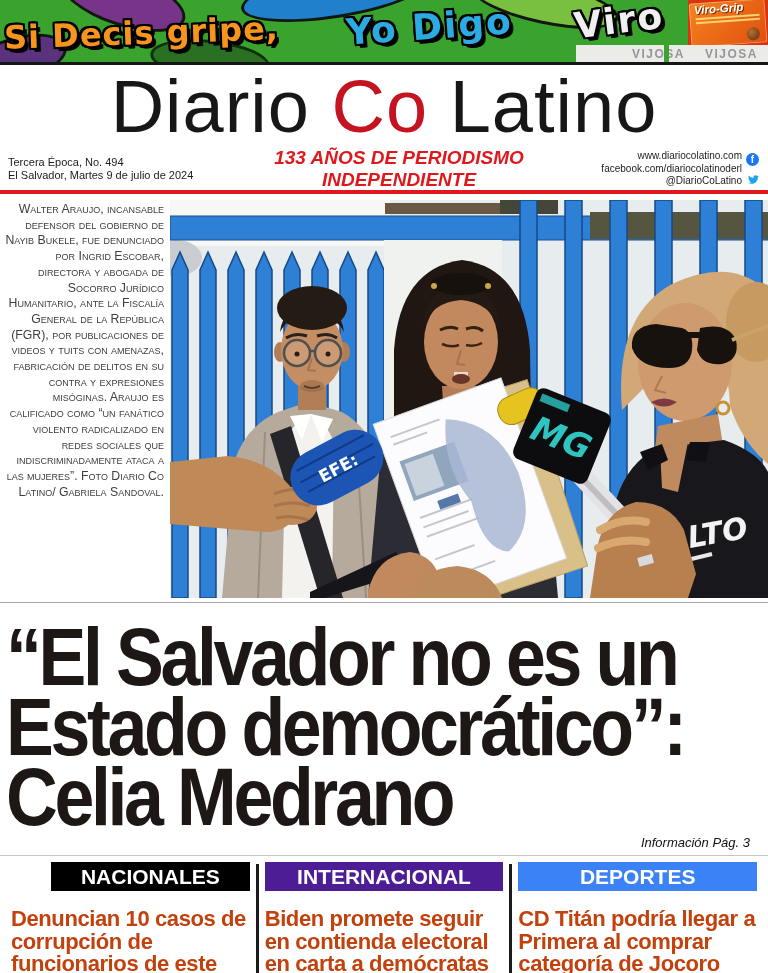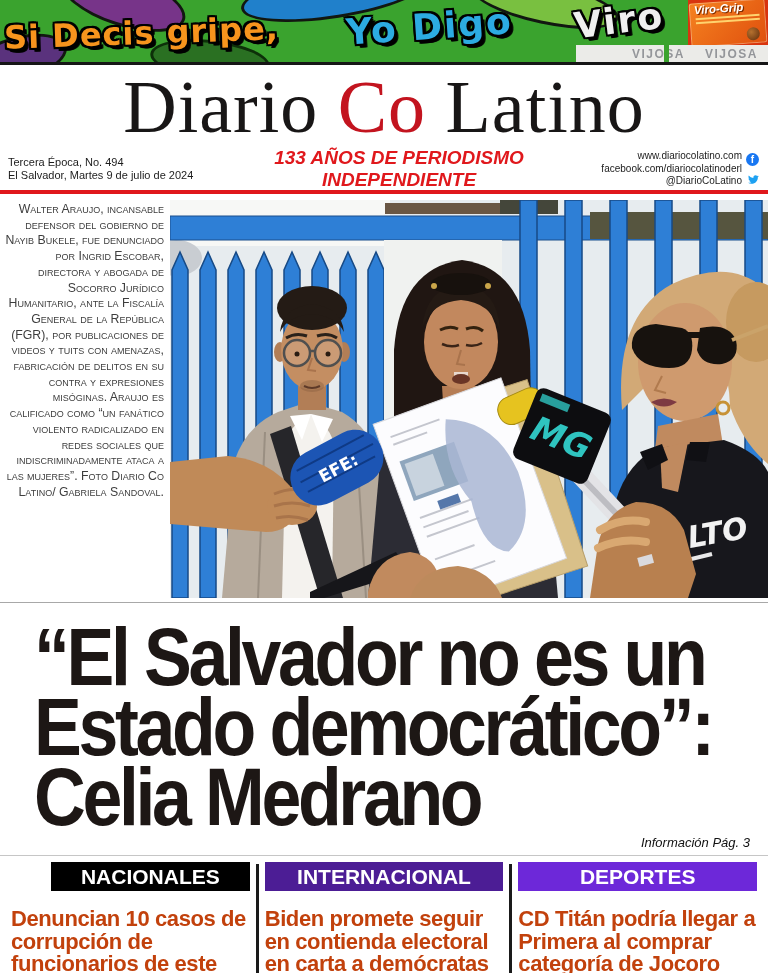--- a/index.html
+++ b/index.html
@@ -31,21 +31,21 @@
                 background:radial-gradient(circle at 35% 35%, #b5712f, #5f2d0c); }
   .vijosa-band { position:absolute; right:0; bottom:0; width:192px; height:17px; background:#ebebe8;
                  display:flex; align-items:center; justify-content:space-around;
                  font-size:12px; font-weight:bold; color:#94969a; letter-spacing:1.5px;padding-left:46px; }
   .drip { position:absolute; left:88px; top:0; width:5px; height:17px; background:#3aa32e; }
 
   .black-rule { height:3px; background:#161616; }
 
   
   .masthead { height:84px; display:flex; align-items:center; justify-content:center; }
-  .mast-title { font-family:Liberation Serif, serif; font-size:74px; line-height:1; color:#181616; letter-spacing:1px; }
+  .mast-title { font-family:Liberation Sans, sans-serif; font-size:74px; line-height:1; color:#181616; letter-spacing:1px; }
   .mast-accent { color:#c3141f; }
 
   .info-row { height:40px; display:flex; align-items:center; padding:0 8px;gap:44px; }
   .edition { width:215px; font-size:11px; line-height:13.5px; color:#1c1c1c; }
   .slogan { flex:1; text-align:center; font-size:19px; font-weight:bold; font-style:italic; color:#e0181c; }
   .social { width:185px; display:flex; align-items:center; justify-content:flex-end; gap:4px; }
   .social-text { font-size:10px; line-height:12.5px; text-align:right; color:#222; }
   .social-icons { display:flex; flex-direction:column; justify-content:space-between; height:32px; }
   .fb-icon { width:13px; height:13px; border-radius:50%; background:#1877f2; color:#fff;
              font-size:10px; font-weight:bold; text-align:center; line-height:13px; }
@@ -54,21 +54,21 @@
   .red-rule { height:4px; background:#e0181c; margin-top:1px; }
 
   
   .content-row { margin-top:6px; height:398px; display:flex; }
   .caption { width:170px; padding:2px 6px 0 4px; font-size:12.3px; line-height:15.7px;
              color:#3d3d3d; text-align:right; font-variant:small-caps; }
   .photo { width:598px; height:398px; }
 
   .divider1 { border-top:1px solid #a8a8a8; margin-top:4px; }
 
-  .headline-block { padding:8px 8px 0 6px;margin-left:28px; }
+  .headline-block { padding:8px 8px 0 6px; }
   .hline { height:70px; font-weight:bold; font-size:64px; letter-spacing:-3px; color:#1d1715;
            white-space:nowrap; transform:scale(1.12,1.26); transform-origin:left top; }
   .page-ref { text-align:right; font-style:italic; font-size:13px; color:#111; padding-right:10px; margin-top:14px; }
 
   .divider2 { border-top:1px solid #c6c6c6; margin:5px 0 6px; }
 
   
   .sections { display:flex; height:122px; padding:0 6px; }
   .section-col { flex:1; padding:0 5px; display:flex; flex-direction:column; }
   .section-sep { width:3px; background:#1a1a1a; margin:2px 1px 4px; }
@@ -312,17 +312,17 @@
     <div class="section-page">Pág. 5</div>
   </div>
   <div class="section-sep"></div>
   <div class="section-col">
     <div class="section-header" style="background-color: #4c1d95;">INTERNACIONAL</div>
     <div class="section-headline">Biden promete seguir en contienda electoral en carta a demócratas en el Congreso</div>
 
   </div>
   <div class="section-sep"></div>
   <div class="section-col">
-    <div class="section-header" style="background-color: #6d28d9;">DEPORTES</div>
+    <div class="section-header" style="background-color: #3b82f6;">DEPORTES</div>
     <div class="section-headline">CD Titán podría llegar a Primera al comprar categoría de Jocoro</div>
     <div class="section-page">Pág. 14</div>
   </div>
 </div>
 
 </body></html>

